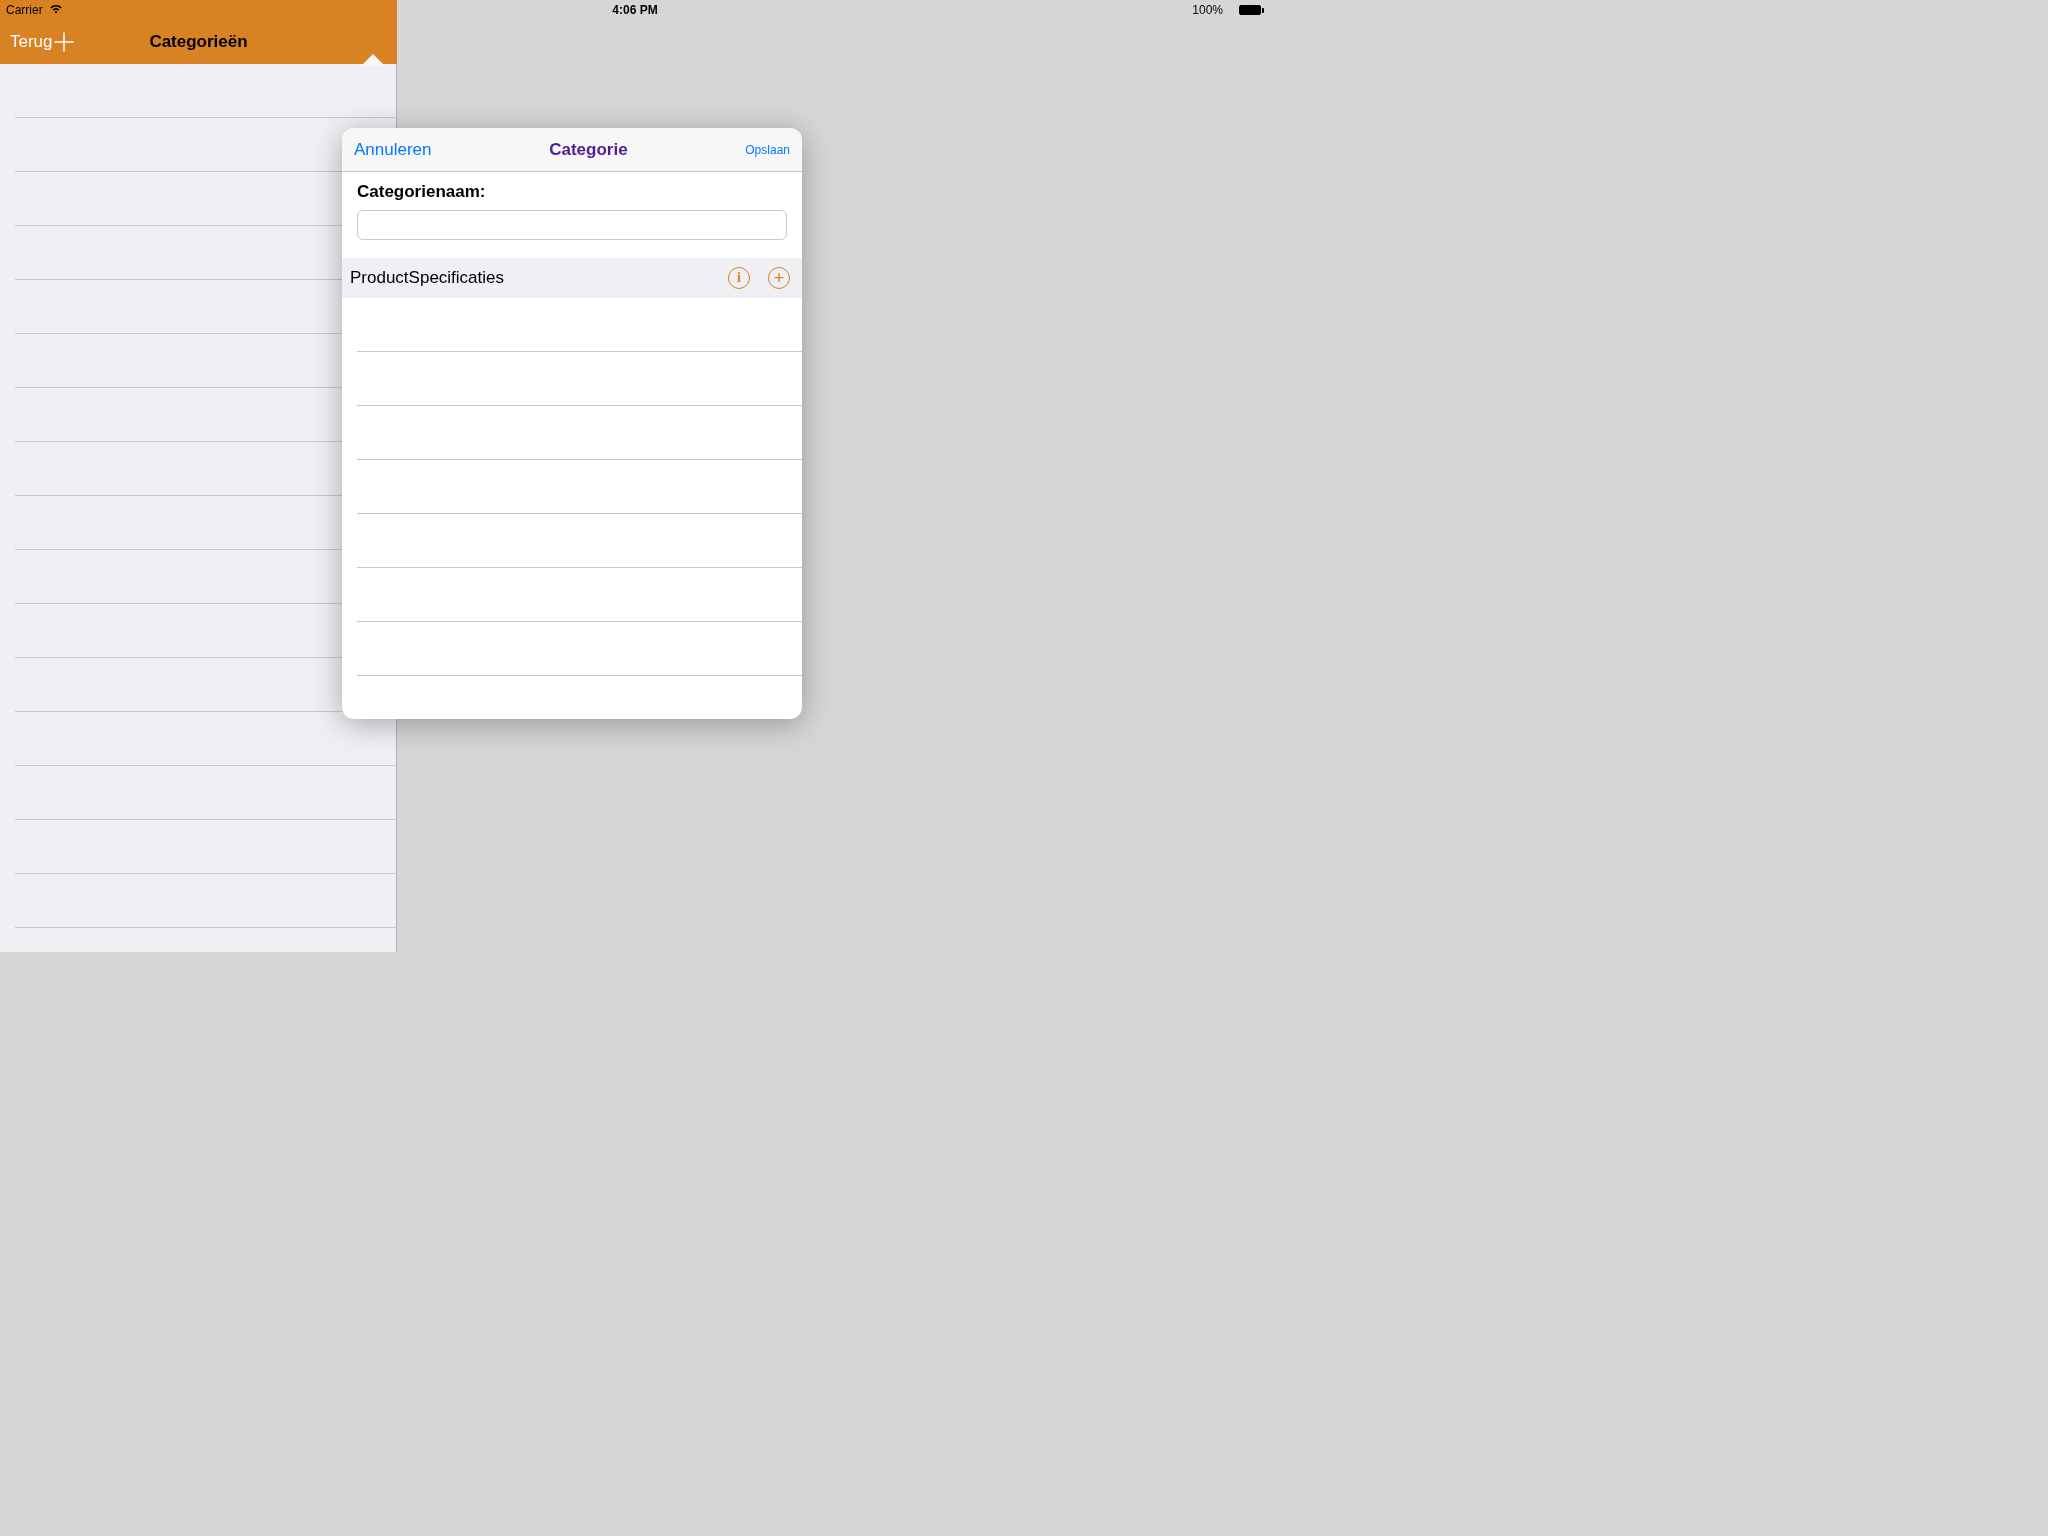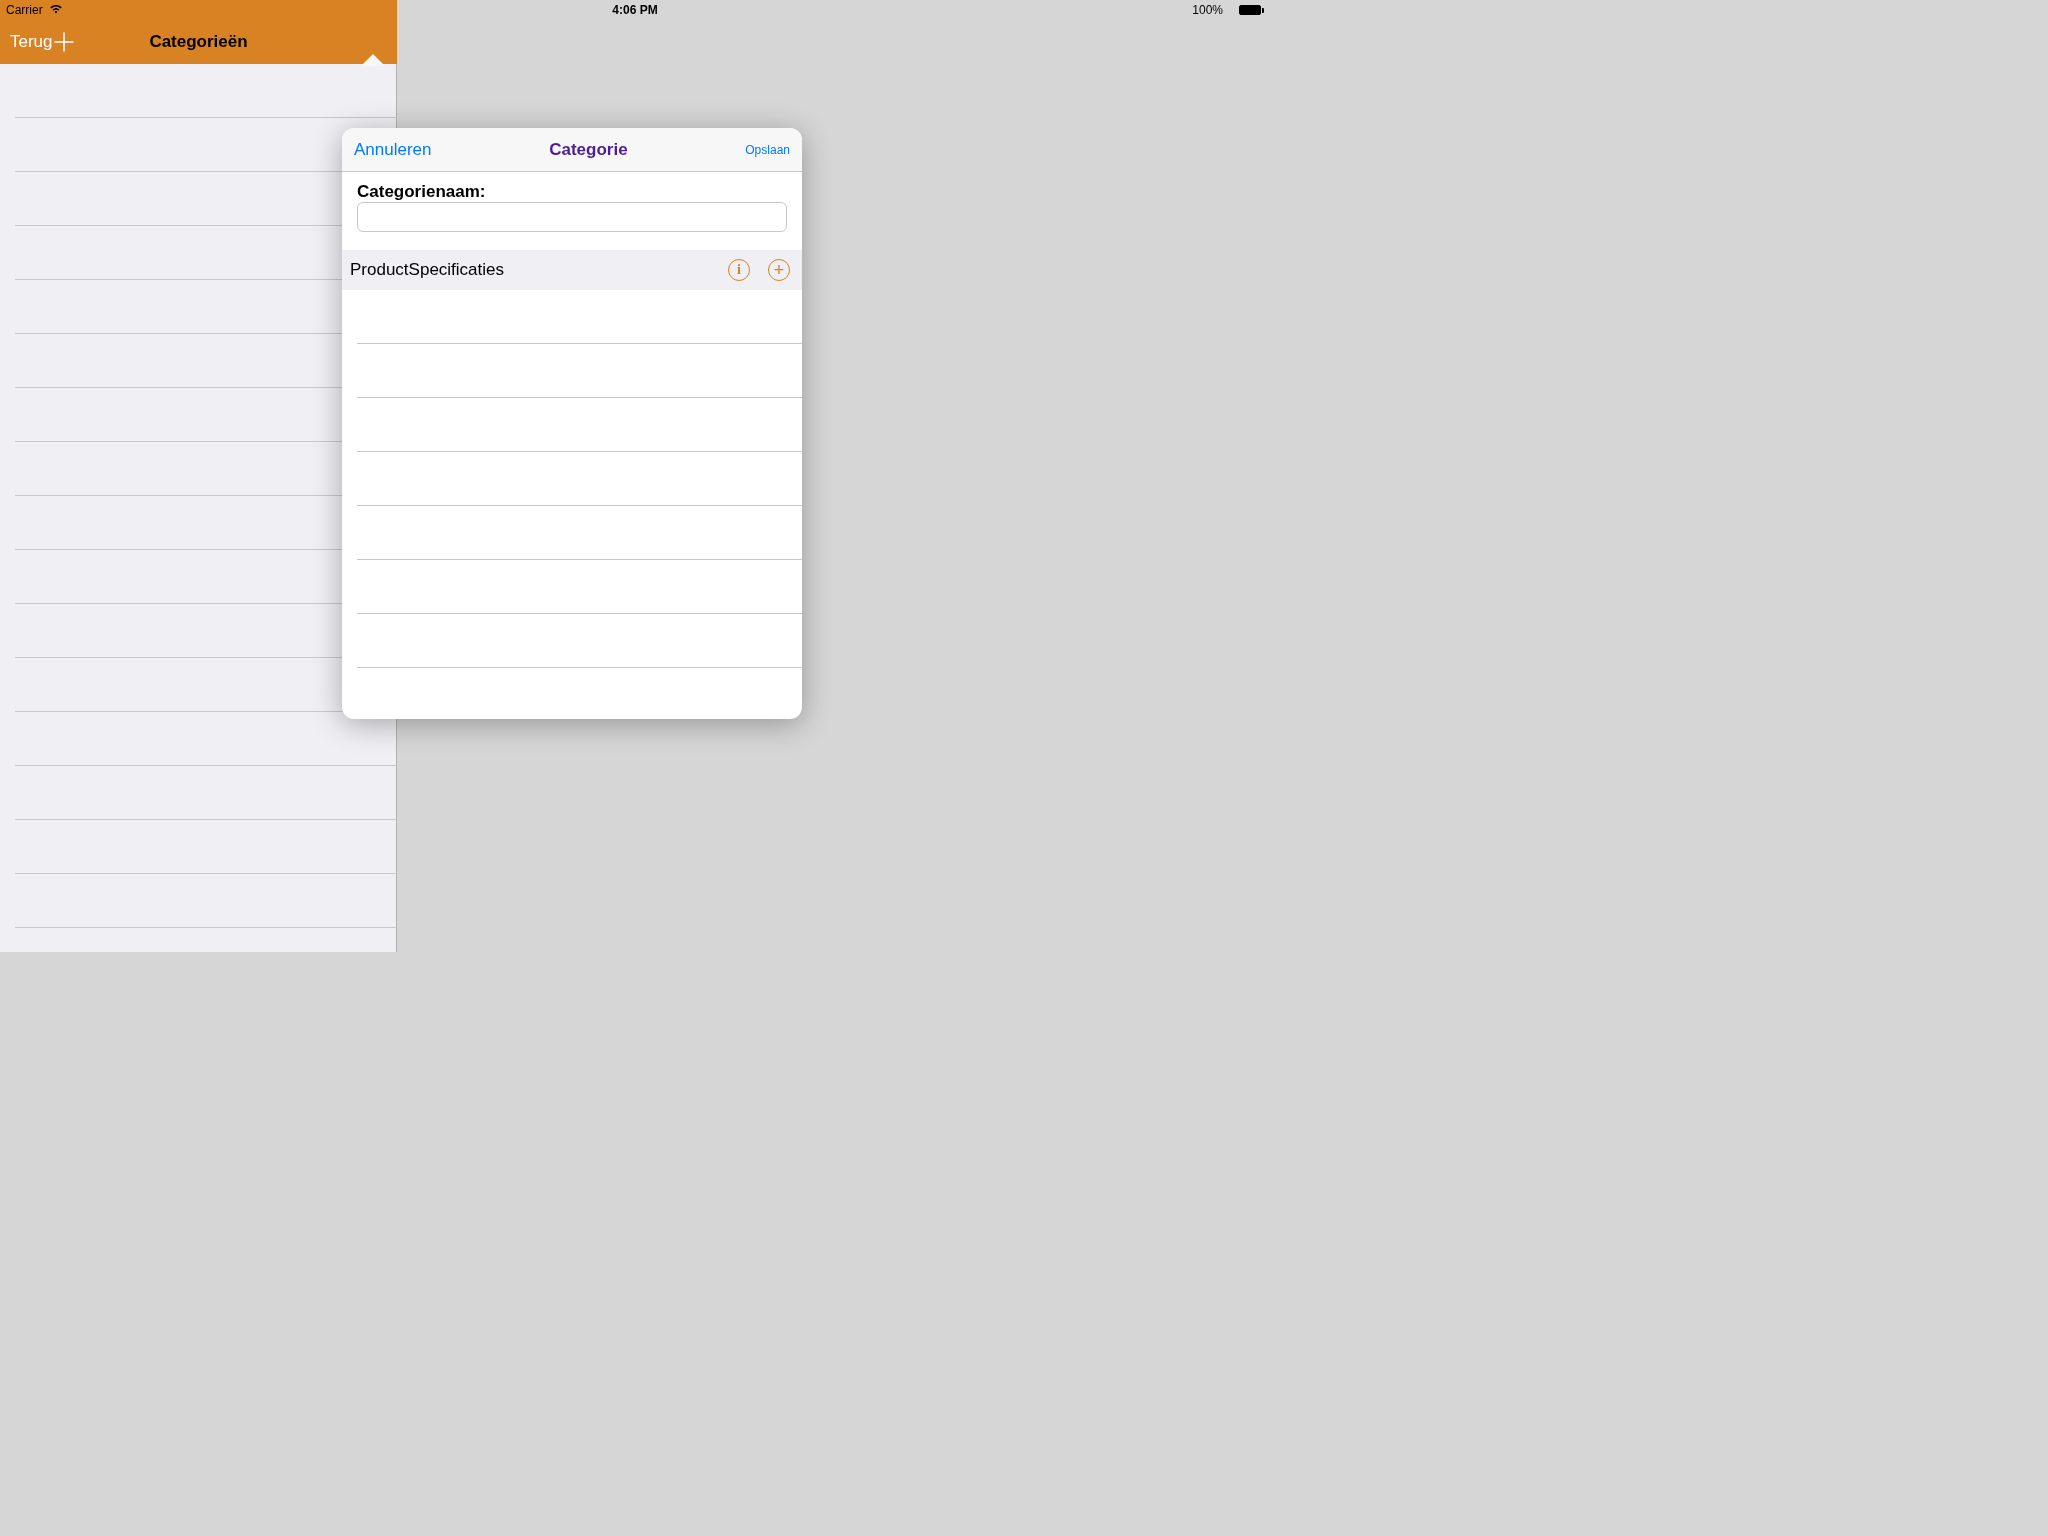--- a/index.html
+++ b/index.html
@@ -35,21 +35,21 @@
   .popover { position:absolute; top:64px; left:171px; width:460px; height:591px; background:#fff; border-radius:12px; box-shadow: 0 5px 30px rgba(0,0,0,0.3); z-index:50; overflow:hidden; }
   .popover-arrow { position:absolute; top:-10px; left:190px; width:0; height:0; border-left:12px solid transparent; border-right:12px solid transparent; border-bottom:12px solid #f7f7f8; z-index:51;}
   .popover-wrap { position:absolute; top:64px; left:171px; width:397px; height:591px; z-index:50;}
   
   .popover-header { height:44px; background:#f7f7f8; border-bottom:1px solid #c8c7cc; display:flex; align-items:center; justify-content:space-between; padding:0 12px; border-radius:12px 12px 0 0;}
   .popover-cancel { color:#007aff; font-size:17px;}
   .popover-title { color:#4c1d95; font-size:17px; font-weight:600;}
   .popover-save { color:#007aff; font-size:12px;}
 
   .popover-form { background:#fff; padding: 10px 15px 18px 15px;}
-  .form-label { font-size:17px; font-weight:600; display:block;}
+  .form-label { font-size:17px; font-weight:600; margin-bottom:8px; display:block;}
   .form-input { width:100%; height:30px; border:1px solid #c8c7cc; border-radius:6px; padding:4px 8px; font-size:15px; background:#fff;}
 
   .section-header { background:#efeff4; height:40px; display:flex; align-items:center; justify-content:space-between; padding:0 12px 0 8px;text-align:right;}
   .section-title { font-size:17px; color:#000;}
   .section-icons { display:flex; gap:18px; align-items:center;}
   .circ-icon { width:22px; height:22px; border:1.5px solid #d98224; border-radius:50%; display:flex; align-items:center; justify-content:center; color:#d98224; font-family: Georgia, serif; font-size:14px; font-weight:600; line-height:1;}
   .circ-plus { font-size:18px; font-weight:400; font-family: inherit;}
 
   .spec-list { background:#fff;}
   .spec-row { height:54px; border-bottom:1px solid #c8c7cc; margin-left:15px;}

